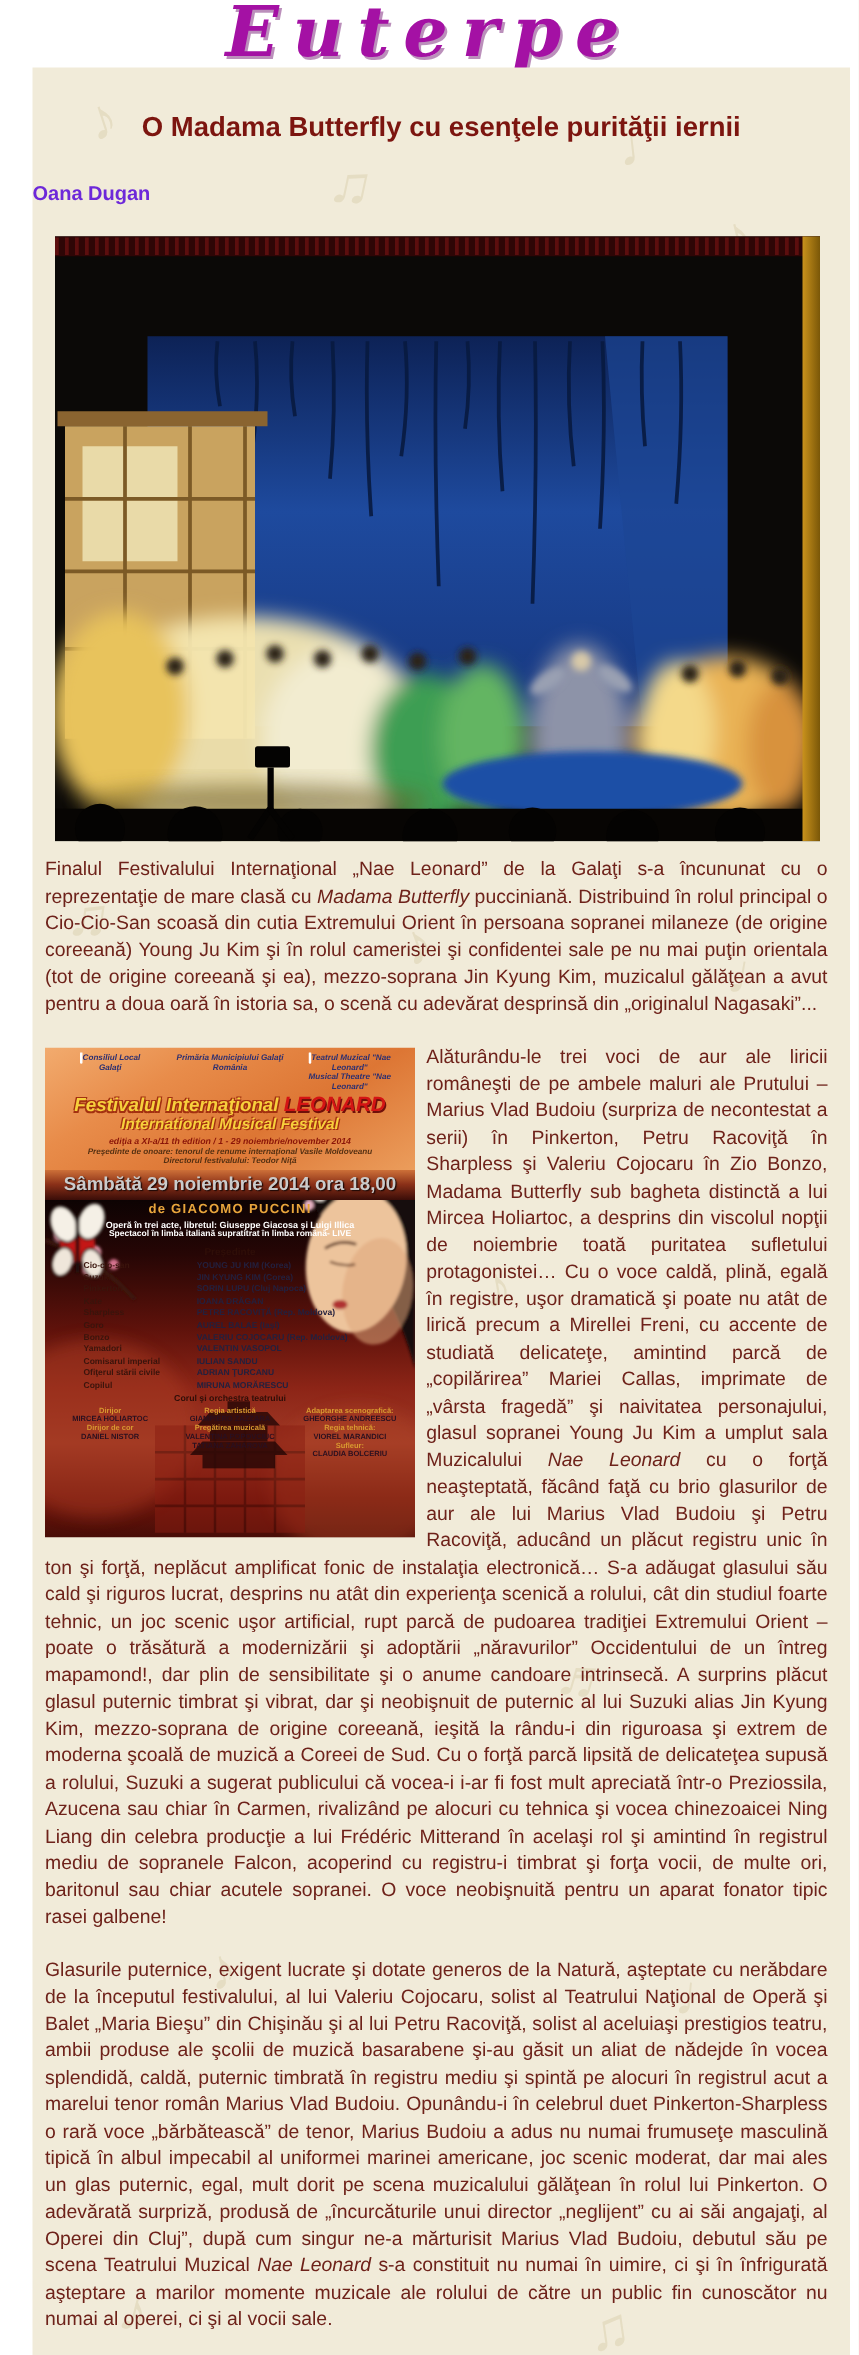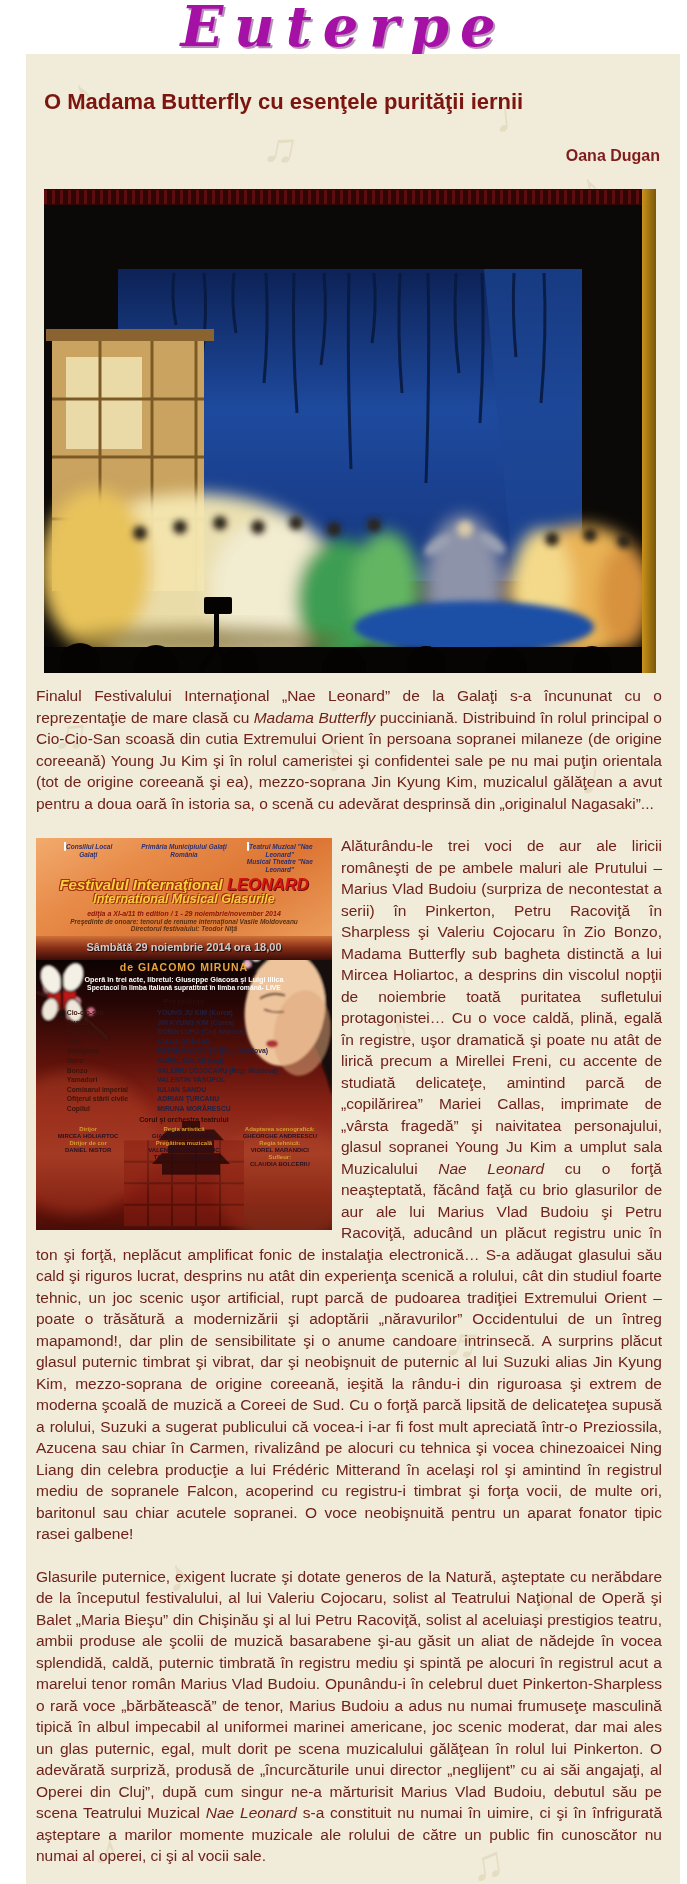--- a/index.html
+++ b/index.html
@@ -34,26 +34,26 @@
   .wm span:nth-of-type(7){top:674px;left:296px;transform:rotate(-20deg);}
   .wm span:nth-of-type(8){top:700px;left:556px;transform:rotate(10deg);}
   .wm span:nth-of-type(9){top:948px;left:360px;transform:rotate(-10deg);}
   .wm span:nth-of-type(10){top:1262px;left:420px;transform:rotate(16deg);}
   .wm span:nth-of-type(11){top:1494px;left:140px;transform:rotate(-12deg);}
   .wm span:nth-of-type(12){top:1516px;left:514px;transform:rotate(6deg);}
   .wm span:nth-of-type(13){top:1768px;left:70px;transform:rotate(14deg);}
   .wm span:nth-of-type(14){top:1782px;left:444px;transform:rotate(-8deg);}
 
   .title{
-    position:relative;margin:34px 18px 0;
+    position:relative;margin:34px 18px 0;text-align:center;
     font-size:22px;line-height:26px;font-weight:bold;color:#7c150f;
   }
   .author{
-    position:relative;margin:32px 20px 0 0;text-align:right;
-    font-weight:bold;font-size:16px;color:#7f1d1d;
+    position:relative;margin:32px 20px 0 0;
+    font-weight:bold;font-size:16px;color:#6d28d9;
   }
   figure{margin:0;padding:0;}
   .photo{position:relative;margin:24px 0 0 18px;width:612px;height:484px;}
   .article{
     position:relative;margin:12px 18px 0 10px;
     font-size:15.5px;line-height:21.5px;color:#6e221a;text-align:justify;
   }
   .article p{margin:0 0 21px 0;}
   .article em{font-style:italic;}
 
@@ -74,21 +74,21 @@
     border-radius:2px 2px 7px 7px;background:linear-gradient(180deg,#9cc4e8 0%,#2a5aa8 55%,#b02020 100%);}
   .fest-title{margin-top:3px;font-size:15px;font-weight:bold;color:#f7d03c;line-height:16px;
     text-shadow:1px 1px 0 #a33110,-1px -1px 0 #a33110,1px -1px 0 #a33110,-1px 1px 0 #a33110;}
   .fest-title .leonard{color:#d41414;font-size:16.5px;text-shadow:1px 1px 0 #70100a;}
   .fest-title2{font-size:12.5px;font-weight:bold;color:#f7d03c;line-height:13.5px;
     text-shadow:1px 1px 0 #a33110,-1px -1px 0 #a33110;}
   .edition{margin-top:3px;font-size:7px;font-weight:bold;color:#8a1408;line-height:8px;}
   .tiny-line{font-size:6.5px;font-weight:bold;color:#553012;line-height:7.5px;}
   .date-band{
     background:linear-gradient(180deg,#cd7038 0%,#8a3018 48%,#3a0d08 100%);
-    color:#cbcbcb;font-weight:bold;font-size:11px;line-height:15px;
+    color:#cbcbcb;font-weight:bold;font-size:15px;line-height:15px;
     text-shadow:1px 1px 1px #180705;padding:4px 0 5px;
   }
   .poster-main{
     flex:1;position:relative;color:#ffffff;
     background:linear-gradient(180deg,#0d0303 0%,#260605 16%,#5e120b 38%,#8d2517 56%,#a03a26 72%,#6f150c 88%,#480d07 100%);
   }
   .poster-main .deco{position:absolute;left:0;top:0;width:100%;height:100%;}
   .pm-content{position:relative;}
   .op-title1{font-family:"Liberation Serif",serif;font-size:24px;letter-spacing:5px;
     color:#f4f2ee;line-height:25px;text-align:left;margin:4px 0 0 56px;}
@@ -257,21 +257,21 @@
               <span>Primăria Municipiului Galaţi</span><br>
               <span>România</span>
             </span>
             <span class="org">
               <span class="crest"></span>
               <span>Teatrul Muzical "Nae Leonard"</span><br>
               <span>Musical Theatre "Nae Leonard"</span>
             </span>
           </span>
           <span class="fest-title" style="display:block"><span>Festivalul Internaţional</span> <span class="leonard">LEONARD</span></span>
-          <span class="fest-title2" style="display:block">International Musical Glasurile</span>
+          <span class="fest-title2" style="display:block">International Musical Festival</span>
           <span class="edition" style="display:block">ediţia a XI-a/11 th edition / 1 - 29 noiembrie/november 2014</span>
           <span class="tiny-line" style="display:block">Preşedinte de onoare: tenorul de renume internaţional Vasile Moldoveanu</span>
           <span class="tiny-line" style="display:block">Directorul festivalului: Teodor Niţă</span>
         </span>
         <span class="date-band" style="display:block">Sâmbătă 29 noiembrie 2014 ora 18,00</span>
         <span class="poster-main" style="display:block">
           <svg class="deco" viewBox="0 0 296 252" preserveAspectRatio="none">
             <defs>
                 <filter id="pb" x="-40%" y="-40%" width="180%" height="180%">
                   <feGaussianBlur stdDeviation="6"></feGaussianBlur>
@@ -324,21 +324,21 @@
               <ellipse cx="72" cy="94" rx="28" ry="40" fill="#dfa87c" opacity="0.55" transform="rotate(9 72 94)"></ellipse>
               <path d="M30,62 q12,-7 25,-3" stroke="#5a3420" stroke-width="2" fill="none"></path>
               <path d="M34,72 q10,4 20,2" stroke="#6a4028" stroke-width="1.6" fill="none"></path>
               <ellipse cx="42" cy="104" rx="6" ry="3.5" fill="#b03030"></ellipse>
               <circle cx="26" cy="22" r="5" fill="#f2e8e0"></circle>
                 <circle cx="36" cy="15" r="4" fill="#e8b4c4"></circle>
                 <circle cx="17" cy="30" r="4" fill="#e8b4c4"></circle>
             </g>
           </svg>
           <span class="pm-content" style="display:block">
-            <span class="composer" style="display:block">de GIACOMO MIRUNA</span>
+            <span class="composer" style="display:block">de GIACOMO PUCCINI</span>
             <span class="work-line" style="display:block">Operă în trei acte, libretul: Giuseppe Giacosa şi Luigi Illica</span>
             <span class="lang-line" style="display:block">Spectacol în limba italiană supratitrat în limba română- LIVE</span>
             <span class="cast-header" style="display:block">Preşedinte</span>
             <span class="cast" style="display:block">
               <span class="cast-row">
                   <span class="cast-role">Cio-cio-san</span>
                   <span class="cast-name">YOUNG JU KIM (Korea)</span>
                 </span>
               <span class="cast-row">
                   <span class="cast-role">Suzuki</span>

